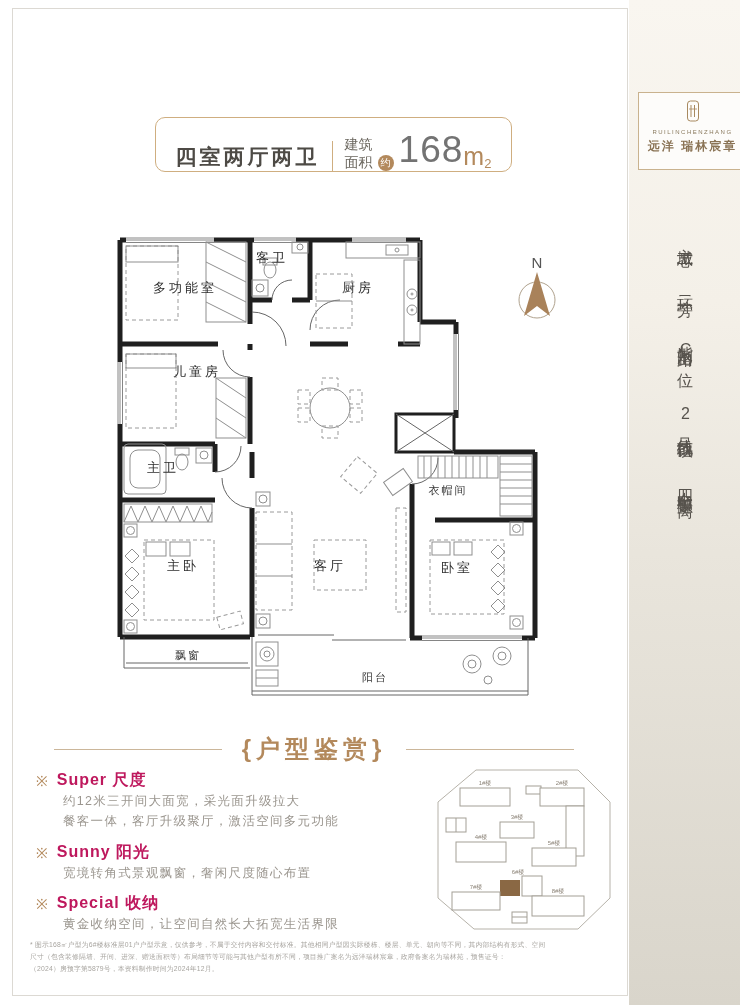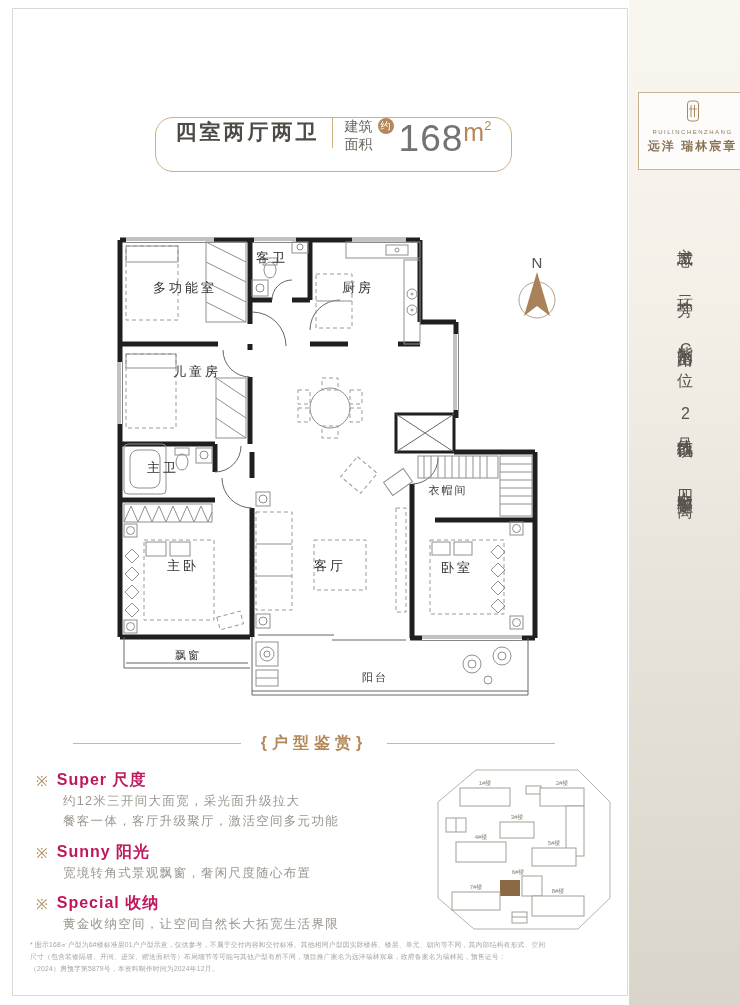--- a/index.html
+++ b/index.html
@@ -26,22 +26,22 @@
   #slogan-col span { margin-bottom:24px; }
 
   
   #title-row { left:30px; top:70px; width:597px; height:60px; display:flex; align-items:center; }
   .h-rule { flex:1; height:1px; background:#c8a87e; }
   .dia { width:24px; height:8px; background:#b3895c; clip-path:polygon(0 50%,50% 0,100% 50%,50% 100%); margin:0 4px; }
   #title-text { display:flex; align-items:baseline; margin:0 22px; }
   #unit-name { font-size:54px; color:#b3895c; letter-spacing:1px; }
   #unit-suffix { font-size:25px; color:#7d6d5b; margin-left:8px; letter-spacing:2px; }
 
-  #spec-box { left:155px; top:117px; width:357px; height:55px; border:1px solid #cfae80; border-radius:18px;
-    display:flex; align-items:flex-start; justify-content:center; }
+  #spec-box { left:155px; top:117px; width:357px; height:55px; border:1px solid #cfae80; border-radius:10px;
+    display:flex; align-items:flex-end; justify-content:center; }
   #spec-layout { font-size:21px; color:#4d4a45; letter-spacing:3px; font-weight:bold; }
   #spec-divider { width:1px; height:30px; background:#cfae80; margin:0 12px; }
   #area-label { font-size:14px; color:#6b675f; line-height:1.25; text-align:center; }
   #area-approx { width:16px; height:16px; border-radius:50%; background:#b3895c; color:#fff; font-size:10px;
     display:flex; align-items:center; justify-content:center; margin:0 5px; }
   #area-value { font-size:37px; color:#737373; letter-spacing:1px; }
   #area-unit { font-size:25px; color:#b3895c; }
   #area-sup { font-size:13px; color:#b3895c; vertical-align:14px; }
 
   
@@ -52,21 +52,21 @@
   .f  { stroke:#8f8f8f; stroke-width:1; fill:none; }
   .fd { stroke:#9a9a9a; stroke-width:1; fill:none; stroke-dasharray:4 3; }
   .wn { stroke:#777;    stroke-width:0.9; fill:none; }
   .wf { fill:#fff; stroke:none; }
   .roomlb { font-family:"Liberation Sans",sans-serif; font-size:13px; fill:#2e2e2e; letter-spacing:3px; text-anchor:middle; }
   .roomlb-sm { font-family:"Liberation Sans",sans-serif; font-size:11px; fill:#3a3a3a; letter-spacing:2px; text-anchor:middle; }
 
   
   #apprec-head { left:0; top:733px; width:628px; display:flex; align-items:center; justify-content:center; }
   .ah-line { width:168px; height:1px; background:#cbb69a; }
-  #apprec-title { font-size:16px; color:#b3895c; letter-spacing:5px; margin:0 20px; font-weight:bold; }
+  #apprec-title { font-size:24px; color:#b3895c; letter-spacing:5px; margin:0 20px; font-weight:bold; }
 
   #bullets { left:36px; top:770px; width:392px; }
   .b-item { margin-bottom:11px; }
   .b-title-row { display:flex; align-items:center; }
   .b-marker { color:#b3895c; font-size:14px; margin-right:9px; }
   .b-title { color:#be185d; font-size:16px; font-weight:bold; letter-spacing:1px; }
   .b-line { margin-left:27px; font-size:12.5px; color:#9b968f; letter-spacing:1.3px; line-height:1.5; margin-top:1px; }
 
   
   #siteplan { left:428px; top:762px; }

